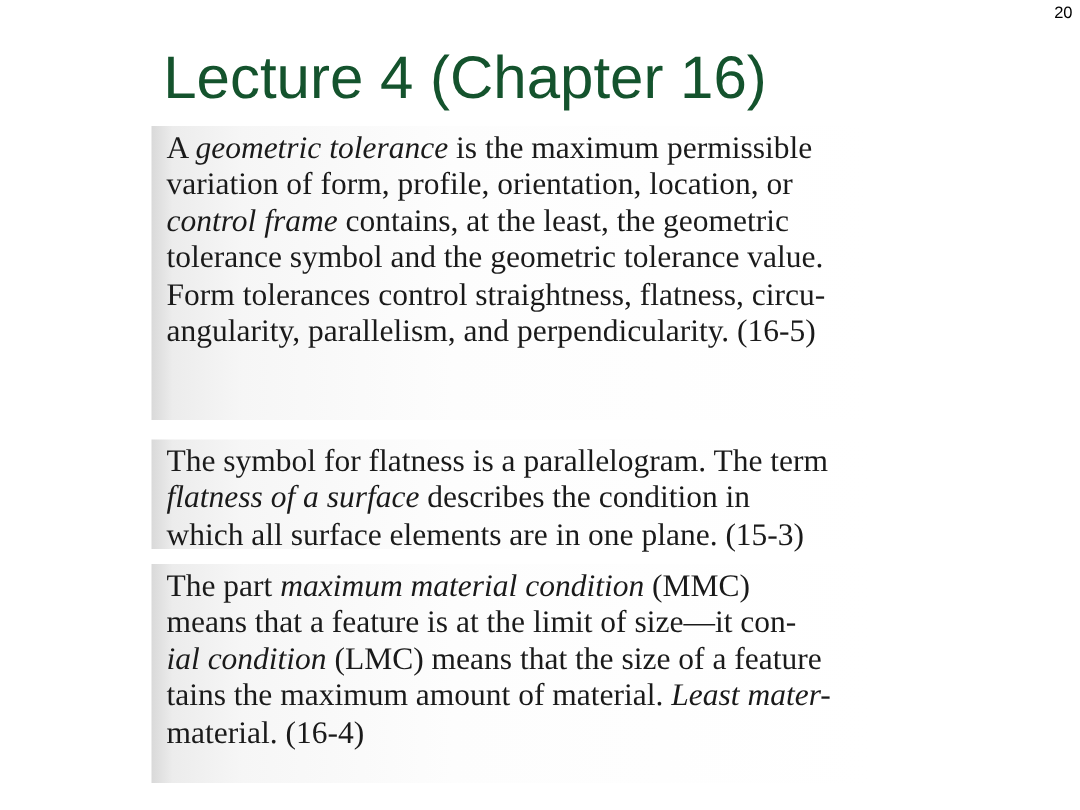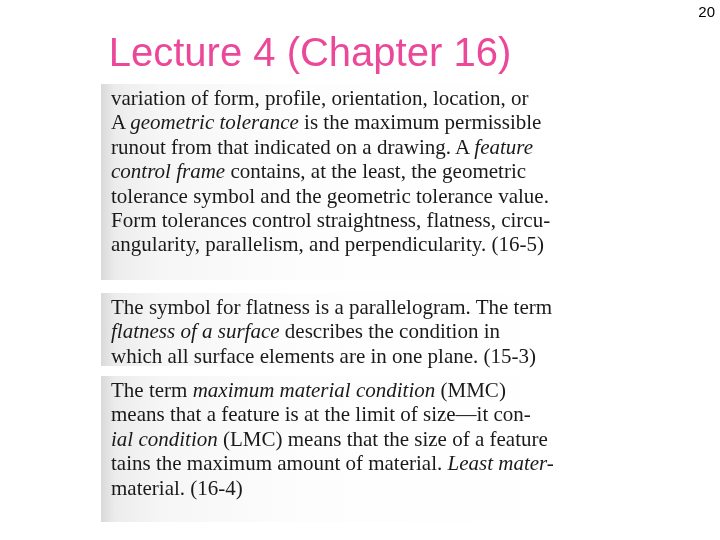--- a/index.html
+++ b/index.html
@@ -1,25 +1,25 @@
 <!DOCTYPE html>
 <html><head>
   <meta charset="utf-8">
   <style>
     html, body { margin: 0; padding: 0; }
     body {
       width: 720px; height: 540px; background: #ffffff; position: relative; overflow: hidden;
     }
     .page-number {
       position: absolute; right: 5px; top: 3px;
-      font-family: "Liberation Sans", sans-serif; font-size: 15px; color: #000;
+      font-family: "Liberation Sans", sans-serif; font-size: 11px; color: #000;
     }
     .slide-title {
       position: absolute; left: 0; width: 600px; top: 30px; text-align: center;
-      font-family: "Liberation Sans", sans-serif; font-size: 40px; color: #ec4899;
+      font-family: "Liberation Sans", sans-serif; font-size: 40px; color: #14532d;
       letter-spacing: 0px; padding-left: 20px; box-sizing: border-box;
     }
     .scan-block {
       position: absolute; left: 101px;
       background: linear-gradient(to right, #d9d9d9 0px, #ececec 14px, #f6f6f6 60px, #fdfdfd 200px, #ffffff 480px);
       font-family: "Liberation Serif", serif; color: #1a1a1a;
       font-size: 21px; line-height: 24.4px;
       padding: 2px 0 2px 10px; box-sizing: border-box;
       white-space: nowrap;
     }
@@ -29,34 +29,33 @@
     #block2 { top: 293px; width: 480px; height: 73px; }
     #block3 { top: 376px; width: 478px; height: 146px; }
   </style>
 </head>
 <body>
 
 <div class="page-number">20</div>
 <div class="slide-title">Lecture 4 (Chapter 16)</div>
 
 <div id="block1" class="scan-block">
+  <span class="line"><span>A </span><i>geometric tolerance</i><span> is the maximum permissible</span></span>
   <span class="line"><span>variation of form, profile, orientation, location, or</span><i></i><span></span></span>
-  <span class="line"><span>A </span><i>geometric tolerance</i><span> is the maximum permissible</span></span>
-  <span class="line"><span>runout from that indicated on a drawing. A </span><i>feature</i><span></span></span>
   <span class="line"><span></span><i>control frame</i><span> contains, at the least, the geometric</span></span>
   <span class="line"><span>tolerance symbol and the geometric tolerance value.</span><i></i><span></span></span>
   <span class="line"><span>Form tolerances control straightness, flatness, circu-</span><i></i><span></span></span>
   <span class="line"><span>angularity, parallelism, and perpendicularity. (16-5)</span><i></i><span></span></span>
 </div>
 
 <div id="block2" class="scan-block">
   <span class="line"><span>The symbol for flatness is a parallelogram. The term</span><i></i><span></span></span>
   <span class="line"><span></span><i>flatness of a surface</i><span> describes the condition in</span></span>
   <span class="line"><span>which all surface elements are in one plane. (15-3)</span><i></i><span></span></span>
 </div>
 
 <div id="block3" class="scan-block">
-  <span class="line"><span>The term </span><i>maximum material condition</i><span> (MMC)</span></span>
+  <span class="line"><span>The part </span><i>maximum material condition</i><span> (MMC)</span></span>
   <span class="line"><span>means that a feature is at the limit of size—it con-</span><i></i><span></span></span>
   <span class="line"><span></span><i>ial condition</i><span> (LMC) means that the size of a feature</span></span>
   <span class="line"><span>tains the maximum amount of material. </span><i>Least mater-</i><span></span></span>
   <span class="line"><span>material. (16-4)</span><i></i><span></span></span>
 </div>
 
 </body></html>

